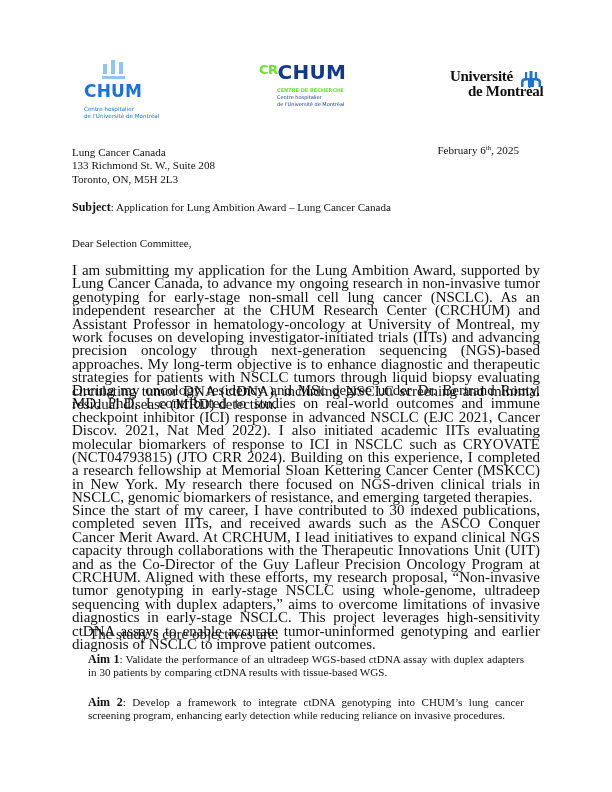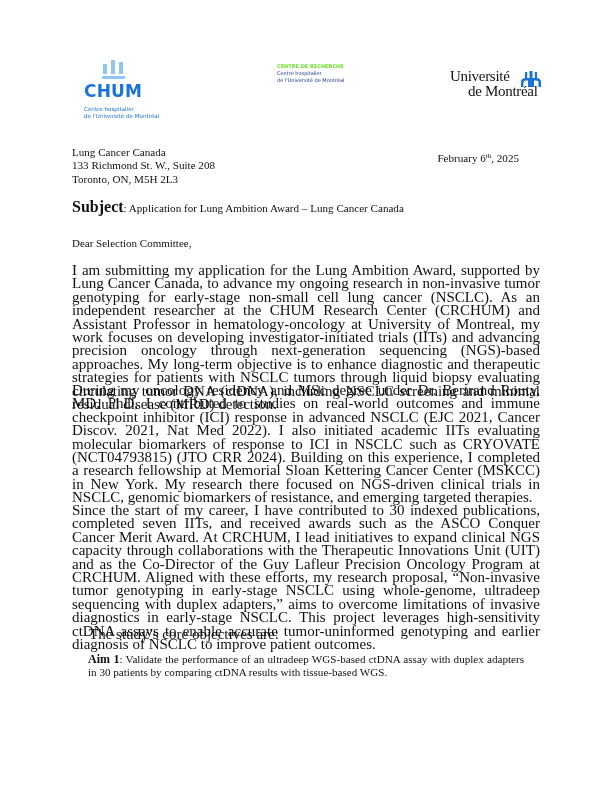--- a/index.html
+++ b/index.html
@@ -19,31 +19,31 @@
   .logo-chum .sub { font-family: "DejaVu Sans", sans-serif; font-size: 5.6px; color: #1a73d9; line-height: 7px; margin-top: 6px; }
 
   .logo-crchum { position: absolute; left: 259px; top: 60px; width: 110px; }
   .logo-crchum .word { font-family: "DejaVu Sans", sans-serif; font-weight: bold; line-height: 20px; white-space: nowrap; }
   .logo-crchum .cr { color: #6ee02a; font-size: 13px; vertical-align: 5px; letter-spacing: -0.5px; }
   .logo-crchum .chum { color: #12388c; font-size: 20px; letter-spacing: 0.3px; }
   .logo-crchum .sub1 { font-family: "DejaVu Sans", sans-serif; font-size: 5px; font-weight: bold; color: #6ee02a; line-height: 7px; margin-left: 18px; margin-top: 3px; }
   .logo-crchum .sub2 { font-family: "DejaVu Sans", sans-serif; font-size: 5px; color: #12388c; line-height: 6.5px; margin-left: 18px; }
 
   .logo-udem { position: absolute; left: 450px; top: 69px; width: 130px; }
-  .logo-udem .name { font-family: "Liberation Serif", "DejaVu Serif", serif; font-weight: normal; font-size: 15px; color: #111; line-height: 15px; letter-spacing: -0.3px; }
+  .logo-udem .name { font-family: "Liberation Serif", "DejaVu Serif", serif; font-weight: bold; font-size: 15px; color: #111; line-height: 15px; letter-spacing: -0.3px; }
   .logo-udem .l2 { margin-left: 18px; }
   .logo-udem .mark { position: absolute; left: 70px; top: 2px; width: 22px; height: 16px; }
 
   
   .addr { position: absolute; left: 72px; top: 146px; font-size: 11.1px; line-height: 13.4px; font-family: Liberation Serif, serif; }
-  .date { position: absolute; right: 93px; top: 152px; font-size: 11.1px; line-height: 13.4px; text-align: right; }
+  .date { position: absolute; right: 93px; top: 144px; font-size: 11.1px; line-height: 13.4px; text-align: right; }
   .date sup { font-size: 7px; vertical-align: 4px; line-height: 0; }
 
   .subject { position: absolute; left: 72px; top: 200px; font-size: 11.1px; line-height: 14px; }
-  .subject b { font-size: 16px; }
+  .subject b { font-size: 12px; }
 
   .salut { position: absolute; left: 72px; top: 237px; font-size: 11px; line-height: 13.4px; }
 
   .para { position: absolute; left: 72px; width: 468px; font-size: 15px; line-height: 13.4px; text-align: justify; }
   .p1 { top: 264px; }
   .p2 { top: 384px; }
   .p3 { top: 504px; }
   .p4 { top: 611px; }
   .aims { position: absolute; left: 72px; width: 468px; top: 637px; font-size: 11.1px; line-height: 13.4px; text-align: justify; }
   .aims b { font-size: 12px; }
@@ -62,20 +62,23 @@
         <div class="bar base"></div>
     </div>
     <div class="word">CHUM</div>
     <div class="sub">
       <div>Centre hospitalier</div>
       <div>de l'Université de Montréal</div>
     </div>
   </div>
 
   <div class="logo-crchum">
+    <div class="word">
+      <span class="cr">CR</span><span class="chum">CHUM</span>
+    </div>
     <div class="sub1">CENTRE DE RECHERCHE</div>
     <div class="sub2">
       <div>Centre hospitalier</div>
       <div>de l'Université de Montréal</div>
     </div>
   </div>
 
   <div class="logo-udem">
     <div class="name">Université</div>
     <div class="name l2">de Montréal</div>
@@ -105,15 +108,16 @@
 
   <div class="salut serif">Dear Selection Committee,</div>
 
   <p class="para p1 serif" style="margin:0">I am submitting my application for the Lung Ambition Award, supported by Lung Cancer Canada, to advance my ongoing research in non-invasive tumor genotyping for early-stage non-small cell lung cancer (NSCLC). As an independent researcher at the CHUM Research Center (CRCHUM) and Assistant Professor in hematology-oncology at University of Montreal, my work focuses on developing investigator-initiated trials (IITs) and advancing precision oncology through next-generation sequencing (NGS)-based approaches. My long-term objective is to enhance diagnostic and therapeutic strategies for patients with NSCLC tumors through liquid biopsy evaluating circulating tumor DNA (ctDNA), including NSCLC screening and minimal residual disease (MRD) detection.</p>
   <p class="para p2 serif" style="margin:0">During my oncology residency and MSc degree under Dr. Bertrand Routy, MD, PhD, I contributed to studies on real-world outcomes and immune checkpoint inhibitor (ICI) response in advanced NSCLC (EJC 2021, Cancer Discov. 2021, Nat Med 2022). I also initiated academic IITs evaluating molecular biomarkers of response to ICI in NSCLC such as CRYOVATE (NCT04793815) (JTO CRR 2024). Building on this experience, I completed a research fellowship at Memorial Sloan Kettering Cancer Center (MSKCC) in New York. My research there focused on NGS-driven clinical trials in NSCLC, genomic biomarkers of resistance, and emerging targeted therapies.</p>
   <p class="para p3 serif" style="margin:0">Since the start of my career, I have contributed to 30 indexed publications, completed seven IITs, and received awards such as the ASCO Conquer Cancer Merit Award. At CRCHUM, I lead initiatives to expand clinical NGS capacity through collaborations with the Therapeutic Innovations Unit (UIT) and as the Co-Director of the Guy Lafleur Precision Oncology Program at CRCHUM. Aligned with these efforts, my research proposal, “Non-invasive tumor genotyping in early-stage NSCLC using whole-genome, ultradeep sequencing with duplex adapters,” aims to overcome limitations of invasive diagnostics in early-stage NSCLC. This project leverages high-sensitivity ctDNA assays to enable accurate tumor-uninformed genotyping and earlier diagnosis of NSCLC to improve patient outcomes.</p>
   <p class="para p4 serif" style="margin:17px">The study’s core objectives are:</p>
 
   <div class="aims serif">
     <p class="aim"><b>Aim 1</b><span>: Validate the performance of an ultradeep WGS-based ctDNA assay with duplex adapters in 30 patients by comparing ctDNA results with tissue-based WGS.</span></p>
+    <p class="aim"><b>Aim 2</b><span>: Develop a framework to integrate ctDNA genotyping into CHUM’s lung cancer screening program, enhancing early detection while reducing reliance on invasive procedures.</span></p>
   </div>
 
 </div>
 
 </body></html>

